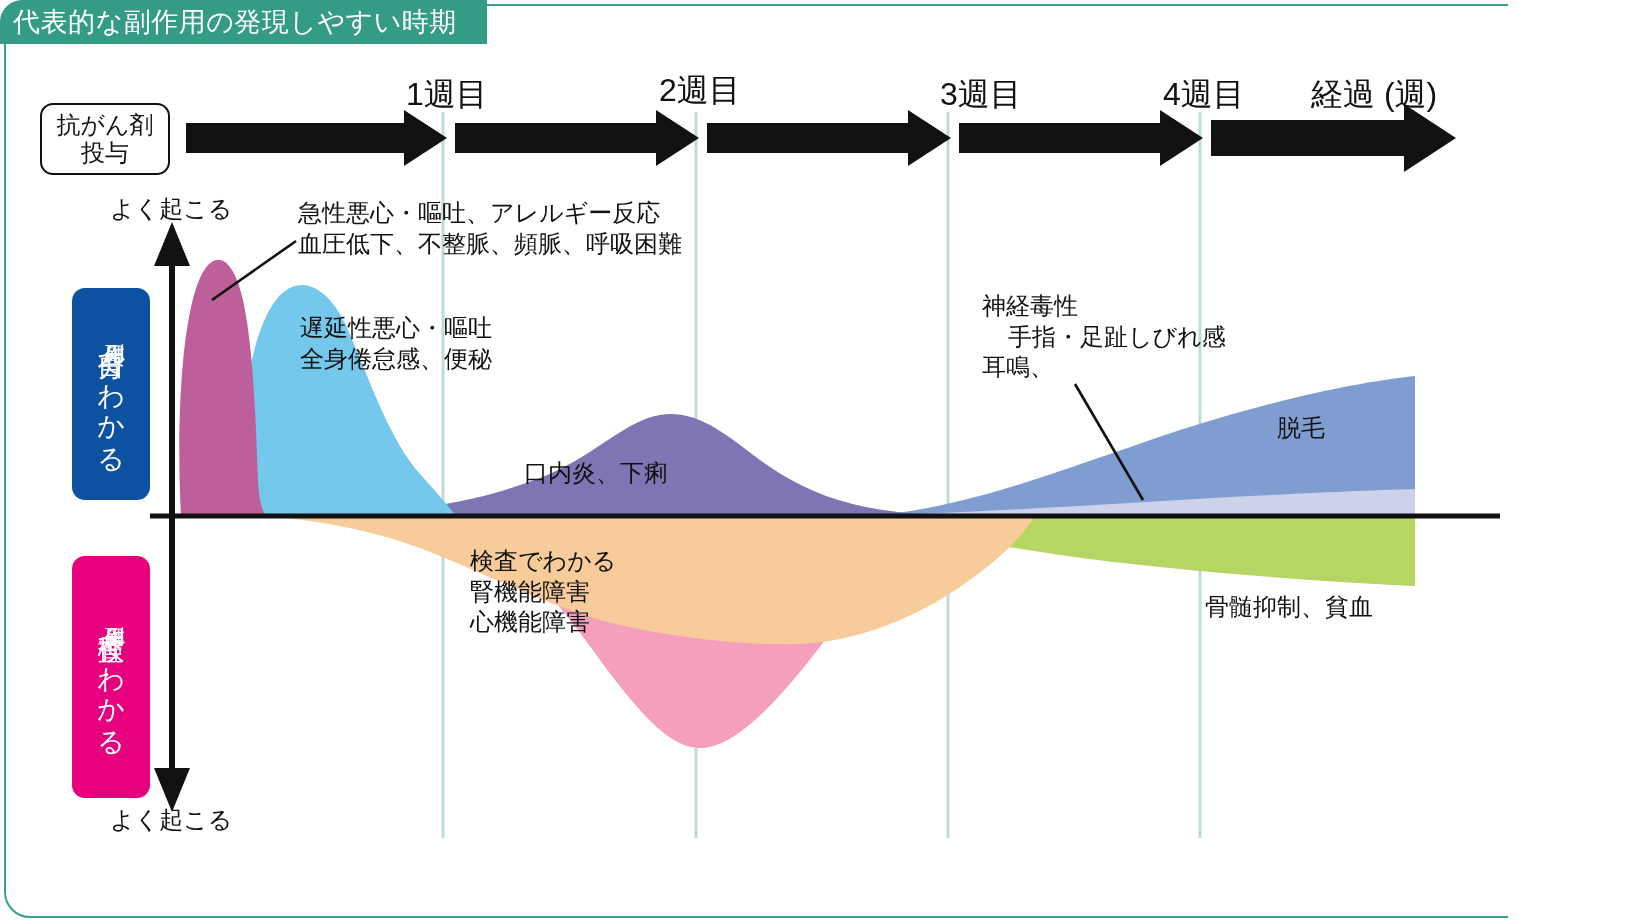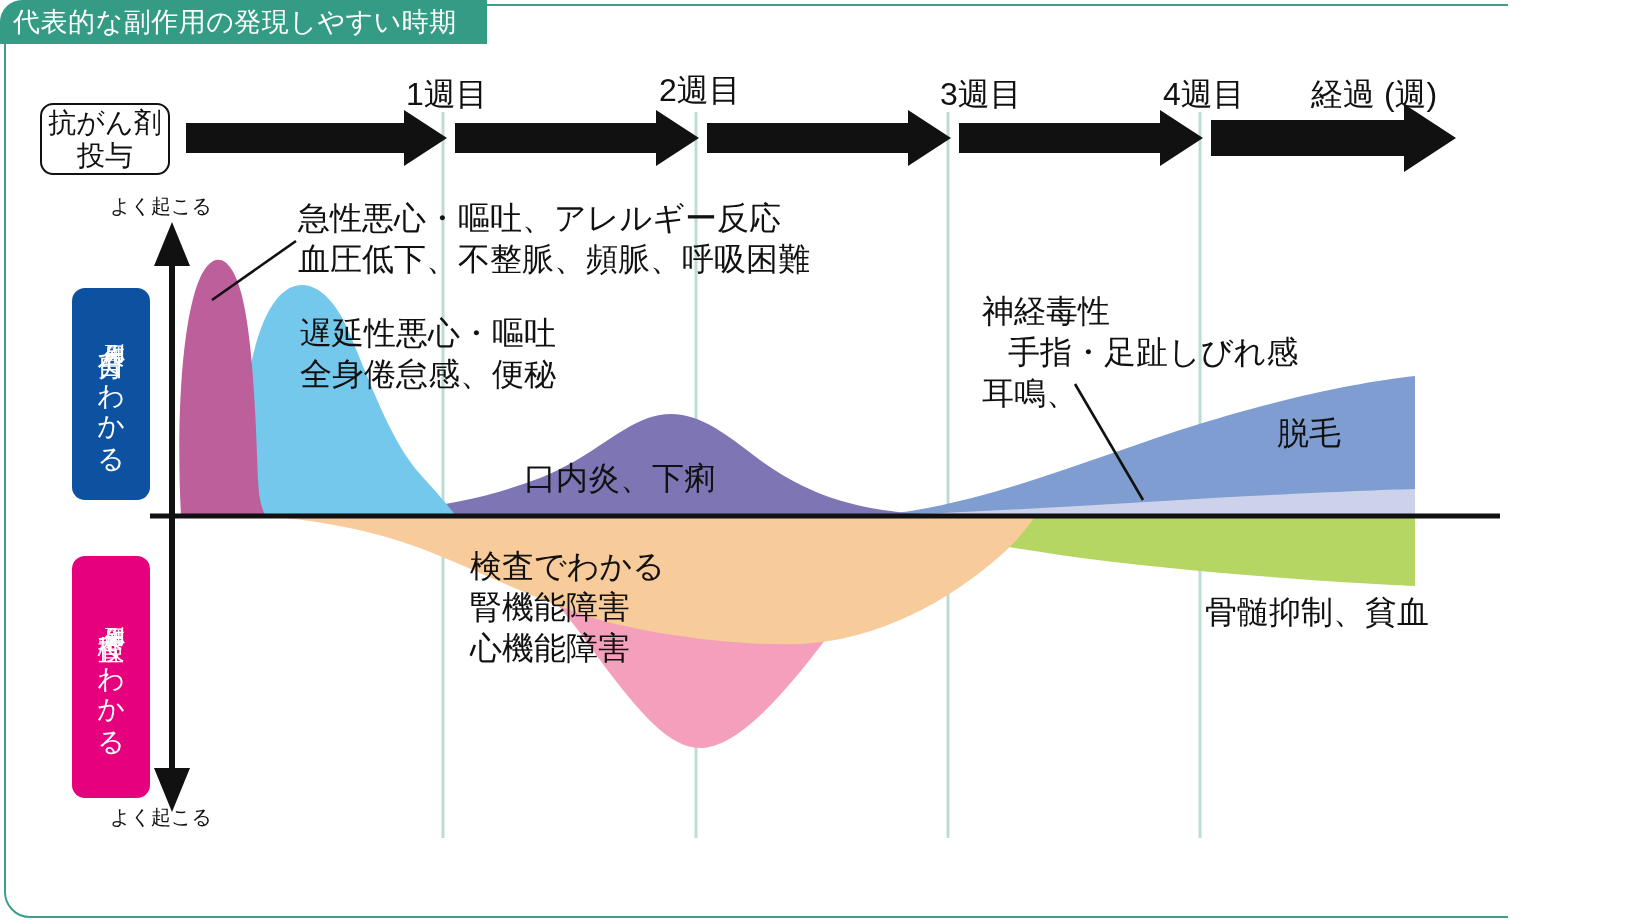--- a/index.html
+++ b/index.html
@@ -24,29 +24,29 @@
     color:#ffffff;font-size:27px;letter-spacing:.5px;padding-left:13px;
     white-space:nowrap;line-height:1;
   }
 
   
   #canvas{position:absolute;left:0;top:0;width:1650px;height:924px;}
 
   
   .lbl{position:absolute;color:#111;white-space:nowrap;line-height:1.28;}
   .wk{font-size:32px;}
-  .ann{font-size:32px;}
-  .axis-cap{font-size:20px;}
+  .ann{font-size:24px;}
+  .axis-cap{font-size:24px;}
 
   
   #dosebox{
     position:absolute;left:40px;top:103px;width:126px;height:68px;
     border:2.5px solid #111;border-radius:13px;background:#fff;
     display:flex;flex-direction:column;align-items:center;justify-content:center;
-    font-size:28px;color:#111;line-height:1.18;
+    font-size:24px;color:#111;line-height:1.18;
   }
 
   
   .badge{
     position:absolute;border-radius:13px;display:flex;
     align-items:center;justify-content:center;
     writing-mode:vertical-rl;text-orientation:upright;
     color:#fff;font-size:27px;letter-spacing:1px;
   }
   #badge-self{left:72px;top:288px;width:78px;height:212px;background:#0d52a0;}

